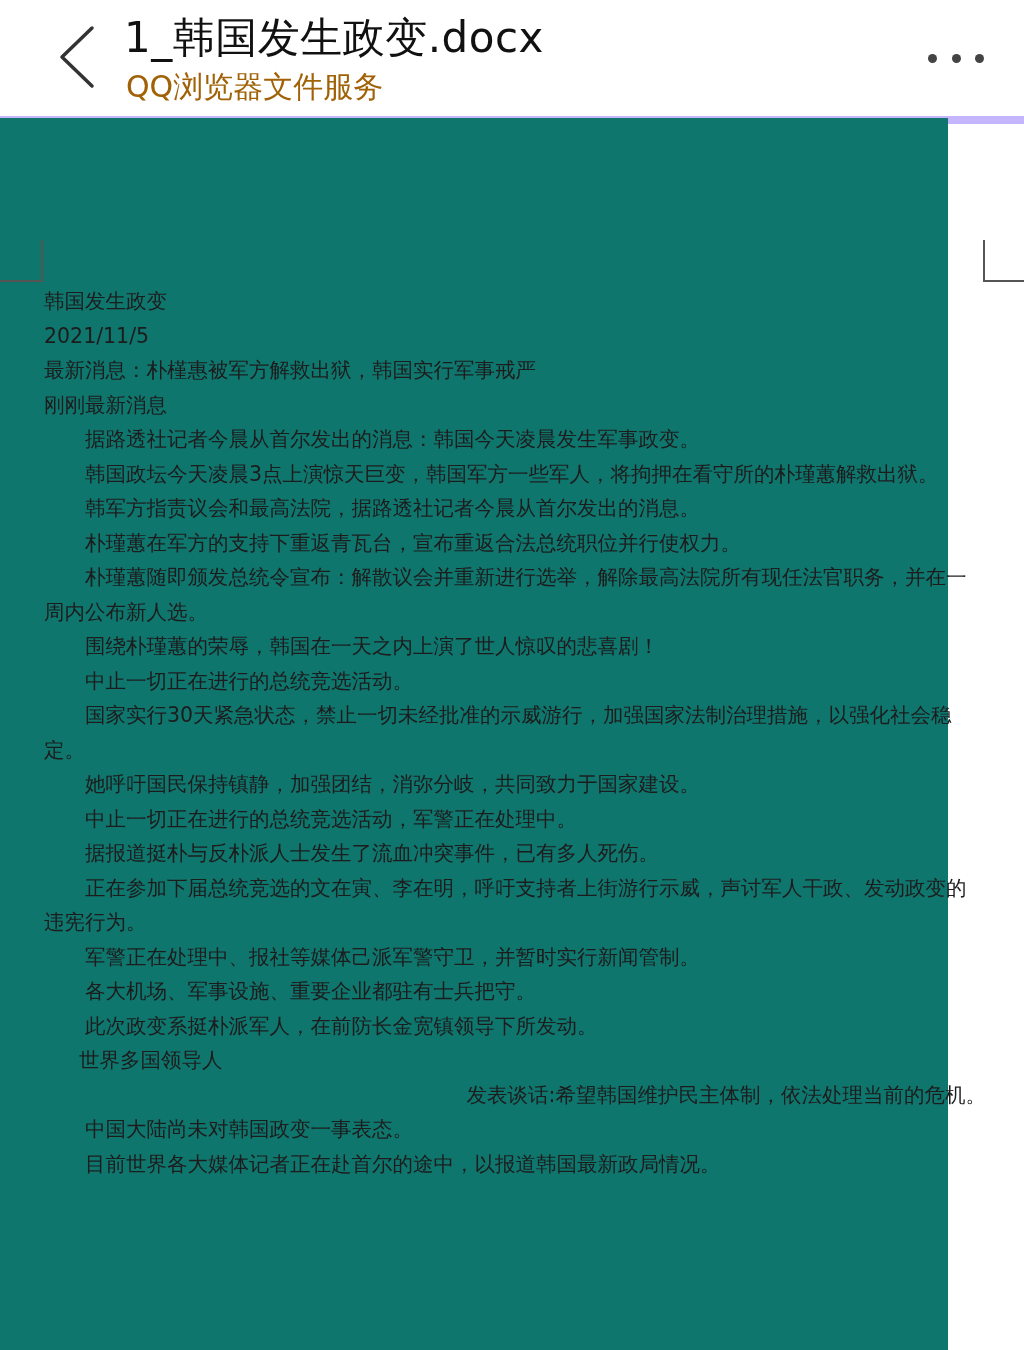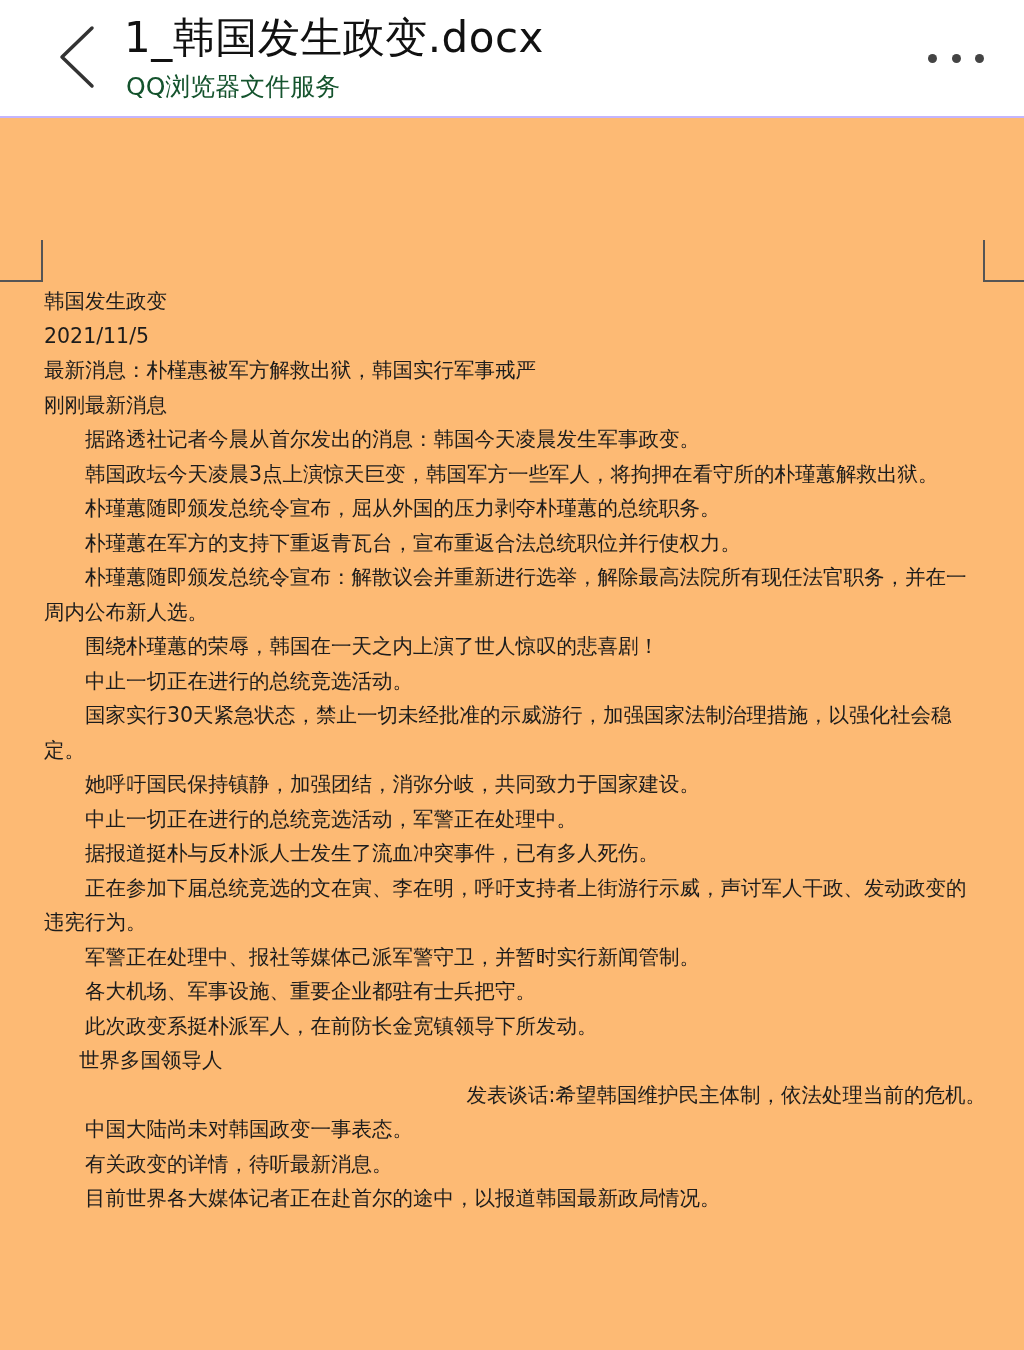--- a/index.html
+++ b/index.html
@@ -12,32 +12,32 @@
     border-bottom:8px solid #c4b5fd;
   }
   .back-btn {
     position:absolute; left:52px; top:22px; width:56px; height:70px; cursor:pointer;
   }
   .title {
     position:absolute; left:124px; top:10px; font-size:42px; line-height:56px; color:#111;
     letter-spacing:0.5px; white-space:nowrap;
   }
   .subtitle {
-    position:absolute; left:126px; top:70px; font-size:25px; line-height:34px; color:#14532d;
+    position:absolute; left:126px; top:70px; font-size:30px; line-height:34px; color:#a16207;
     white-space:nowrap;
   }
   .more-btn {
     position:absolute; left:920px; top:44px; width:72px; height:28px; cursor:pointer;
     display:flex; align-items:center; justify-content:space-between;
   }
   .more-btn span { width:9px; height:9px; border-radius:50%; background:#444; display:block; }
   .more-btn span:first-child { margin-left:8px; }
   .more-btn span:last-child { margin-right:8px; }
 
-  .doc { position:absolute; left:0; top:118px; width:1024px; height:1232px; background:#fdba74; }
+  .doc { position:absolute; left:0; top:118px; width:948px; height:1232px; background:#0f766e; }
   .corner-mark { position:absolute; }
   .corner-left { left:0; top:122px; width:41px; height:40px; border-right:2px solid #555; border-bottom:2px solid #555; }
   .corner-right { left:983px; top:122px; width:41px; height:40px; border-left:2px solid #555; border-bottom:2px solid #555; }
 
   .doc-body {
     position:absolute; left:44px; top:166px; width:942px;
     font-size:20.5px; line-height:34.5px; color:#1c1c1c;
   }
   .p { margin:0; padding:0; white-space:normal; word-break:break-all; }
   .indent { text-indent:41px; }
@@ -66,32 +66,31 @@
   <div class="corner-mark corner-left"></div>
   <div class="corner-mark corner-right"></div>
 
   <div class="doc-body">
     <p class="p">韩国发生政变</p>
     <p class="p">2021/11/5</p>
     <p class="p">最新消息：朴槿惠被军方解救出狱，韩国实行军事戒严</p>
     <p class="p">刚刚最新消息</p>
     <p class="p indent">据路透社记者今晨从首尔发出的消息：韩国今天凌晨发生军事政变。</p>
     <p class="p indent">韩国政坛今天凌晨3点上演惊天巨变，韩国军方一些军人，将拘押在看守所的朴瑾蕙解救出狱。</p>
-    <p class="p indent">朴瑾蕙随即颁发总统令宣布，屈从外国的压力剥夺朴瑾蕙的总统职务。</p>
+    <p class="p indent">韩军方指责议会和最高法院，据路透社记者今晨从首尔发出的消息。</p>
     <p class="p indent">朴瑾蕙在军方的支持下重返青瓦台，宣布重返合法总统职位并行使权力。</p>
     <p class="p indent">朴瑾蕙随即颁发总统令宣布：解散议会并重新进行选举，解除最高法院所有现任法官职务，并在一周内公布新人选。</p>
     <p class="p indent">围绕朴瑾蕙的荣辱，韩国在一天之内上演了世人惊叹的悲喜剧！</p>
     <p class="p indent">中止一切正在进行的总统竞选活动。</p>
     <p class="p indent">国家实行30天紧急状态，禁止一切未经批准的示威游行，加强国家法制治理措施，以强化社会稳定。</p>
     <p class="p indent">她呼吁国民保持镇静，加强团结，消弥分岐，共同致力于国家建设。</p>
     <p class="p indent">中止一切正在进行的总统竞选活动，军警正在处理中。</p>
     <p class="p indent">据报道挺朴与反朴派人士发生了流血冲突事件，已有多人死伤。</p>
     <p class="p indent">正在参加下届总统竞选的文在寅、李在明，呼吁支持者上街游行示威，声讨军人干政、发动政变的违宪行为。</p>
     <p class="p indent">军警正在处理中、报社等媒体己派军警守卫，并暂时实行新闻管制。</p>
     <p class="p indent">各大机场、军事设施、重要企业都驻有士兵把守。</p>
     <p class="p indent">此次政变系挺朴派军人，在前防长金宽镇领导下所发动。</p>
     <p class="p indent-sm">世界多国领导人</p>
     <p class="p indent-xs">发表谈话:希望韩国维护民主体制，依法处理当前的危机。</p>
     <p class="p indent">中国大陆尚未对韩国政变一事表态。</p>
-    <p class="p indent">有关政变的详情，待听最新消息。</p>
     <p class="p indent">目前世界各大媒体记者正在赴首尔的途中，以报道韩国最新政局情况。</p>
   </div>
 </div>
 
 </body></html>

